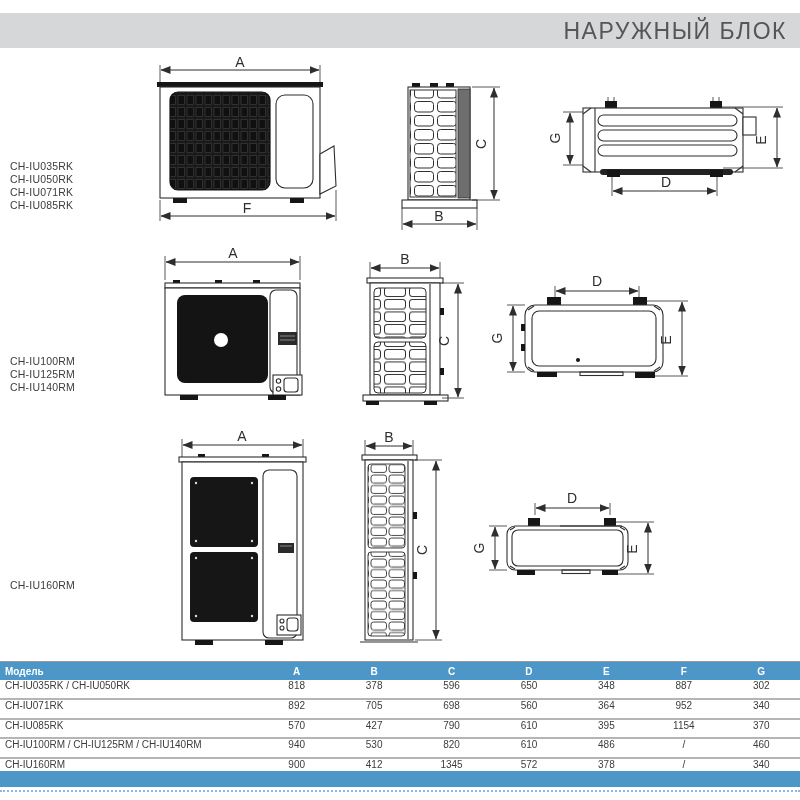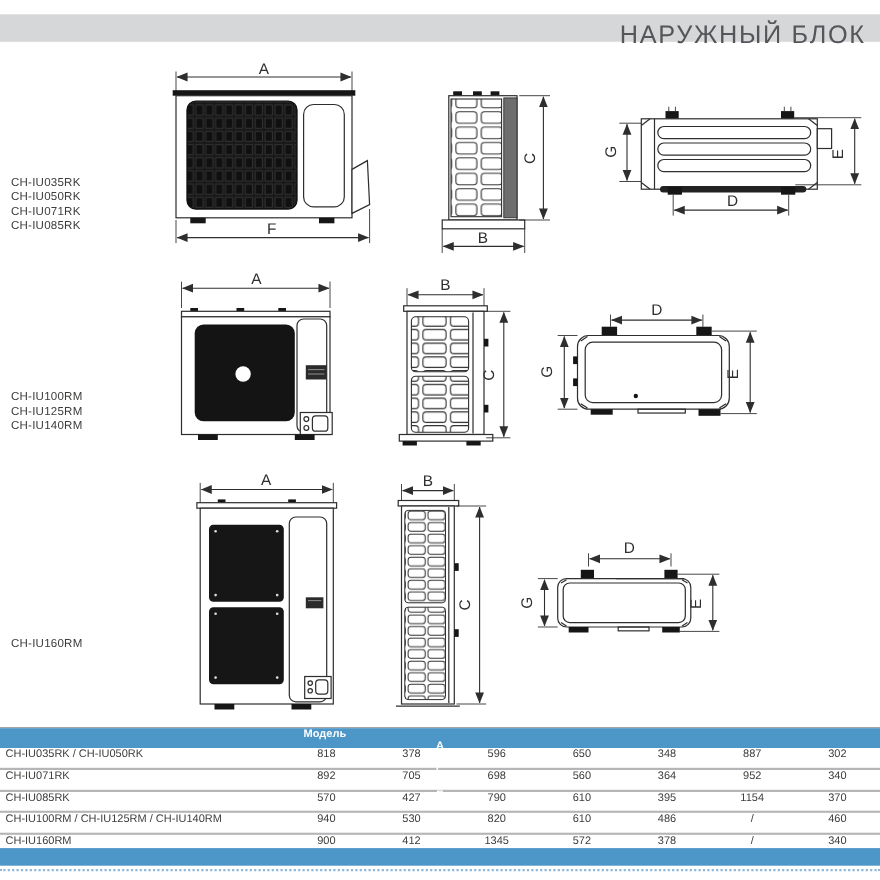--- a/index.html
+++ b/index.html
@@ -1,32 +1,32 @@
 <!DOCTYPE html>
 <html><head>
 <meta charset="utf-8">
 <style>
   html,body{margin:0;padding:0;}
   body{width:800px;height:800px;background:#fff;font-family:"Liberation Sans",sans-serif;position:relative;overflow:hidden;}
-  .topbar{position:absolute;left:0;top:13px;width:800px;height:25px;background:#d6d7d8;}
+  .topbar{position:absolute;left:0;top:13px;width:800px;height:35px;background:#d6d7d8;}
   .title{position:absolute;right:13px;top:5px;font-size:23px;letter-spacing:1.5px;color:#55565a;font-weight:400;}
   .models{position:absolute;color:#3c3c3b;font-size:10.5px;line-height:13px;letter-spacing:0.2px;margin-top:48px;}
   #models1{left:10px;top:112px;}
   #models2{left:10px;top:307px;}
   #models3{left:10px;top:531px;}
   svg.view{position:absolute;overflow:visible;}
   .ln{fill:none;stroke:#2e2e2e;stroke-width:1.1;}
   .lnf{fill:#fff;stroke:#2e2e2e;stroke-width:1.1;}
   .lng{fill:#6e6e6e;stroke:#2e2e2e;stroke-width:0.8;}
   .dk{fill:#161616;stroke:none;}
   .dim{stroke:#2e2e2e;stroke-width:1;fill:none;}
   .ext{stroke:#2e2e2e;stroke-width:0.8;fill:none;}
   .dimtxt{font-size:14px;fill:#2e2e2e;}
   .tbl{position:absolute;left:0;top:661px;width:800px;border-top:1px solid #9b9b9b;}
-  .thead{display:flex;height:18px;background:#4c96c8;color:#fff;font-size:10px;font-weight:bold;align-items:center;flex-direction:column;}
+  .thead{display:flex;height:18px;background:#4c96c8;color:#fff;font-size:10px;font-weight:bold;align-items:center;}
   .trow{display:flex;height:17.8px;align-items:flex-start;border-bottom:2px solid #b5b5b7;font-size:10px;color:#3c3c3b;background:#fff;}
   .col-model{width:258px;padding-left:5px;box-sizing:border-box;white-space:nowrap;}
   .col-dim{flex:1;text-align:center;}
   .footerbar{position:absolute;left:0;top:771px;width:800px;height:16px;background:#4c96c8;}
   .dotline{position:absolute;left:0;top:790px;width:800px;height:0;border-top:2px dotted #8cb8dc;}
 </style>
 </head>
 <body>
 
 <svg width="0" height="0" style="position:absolute" aria-hidden="true">

